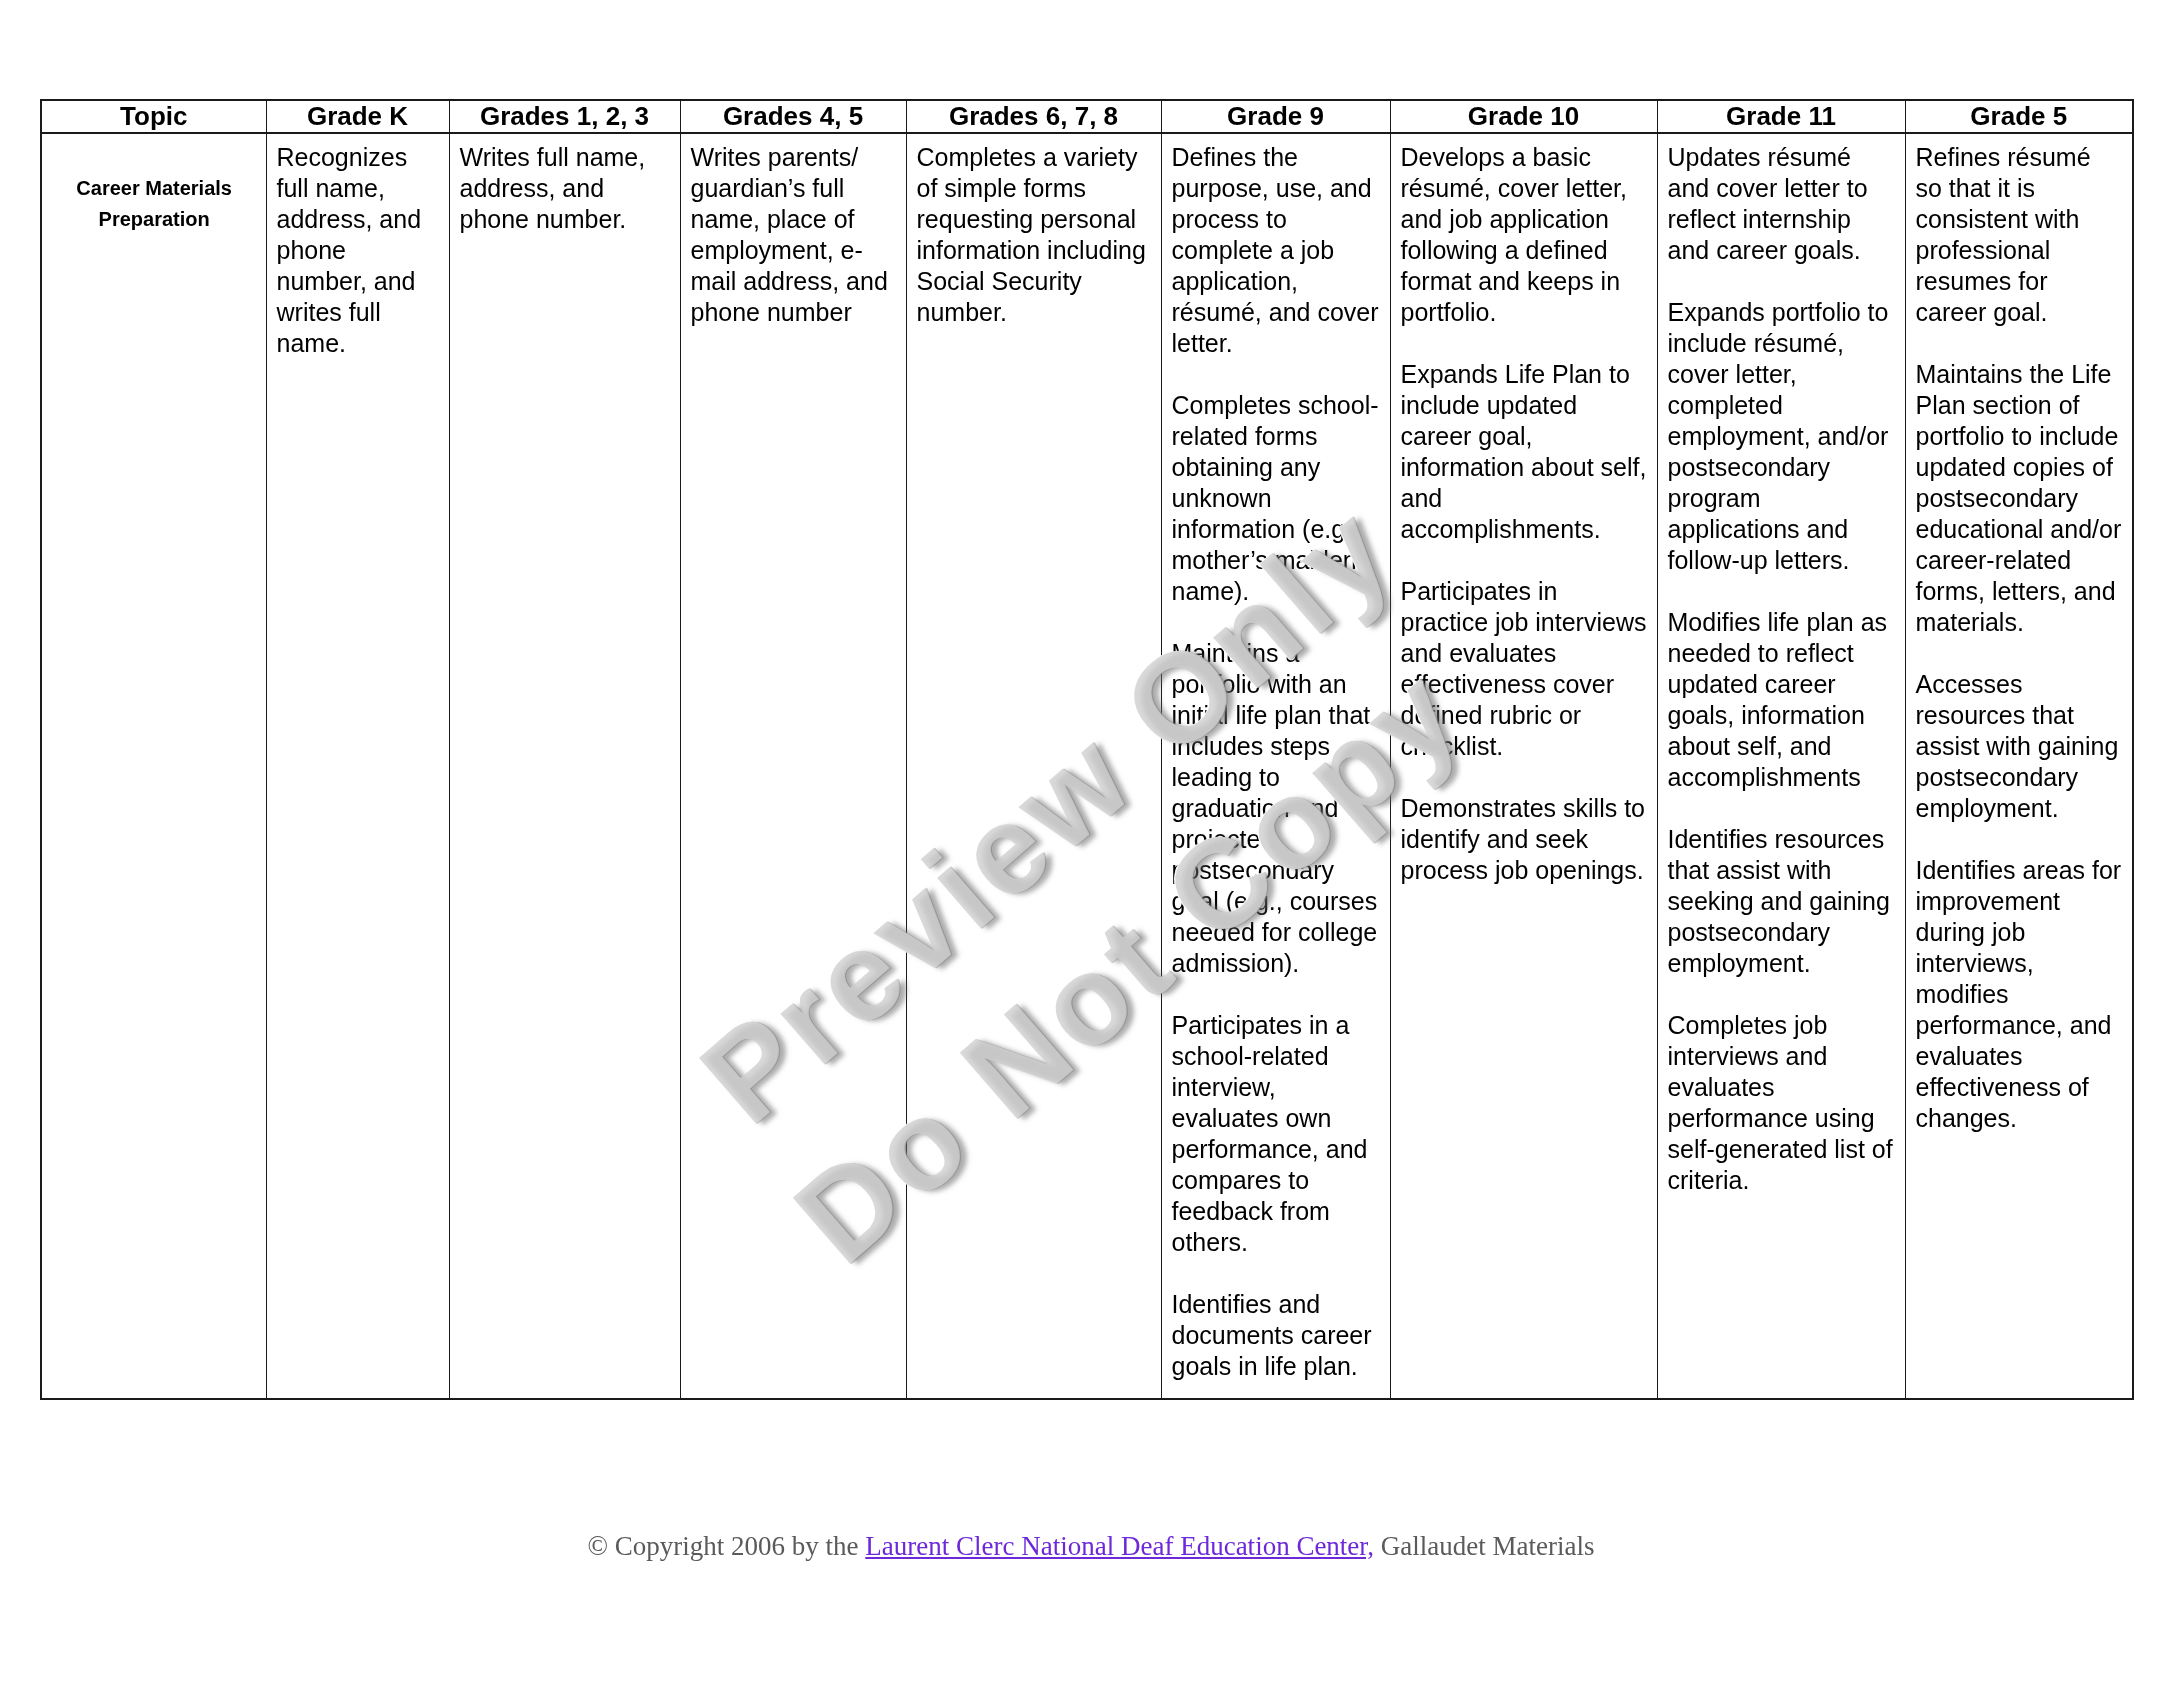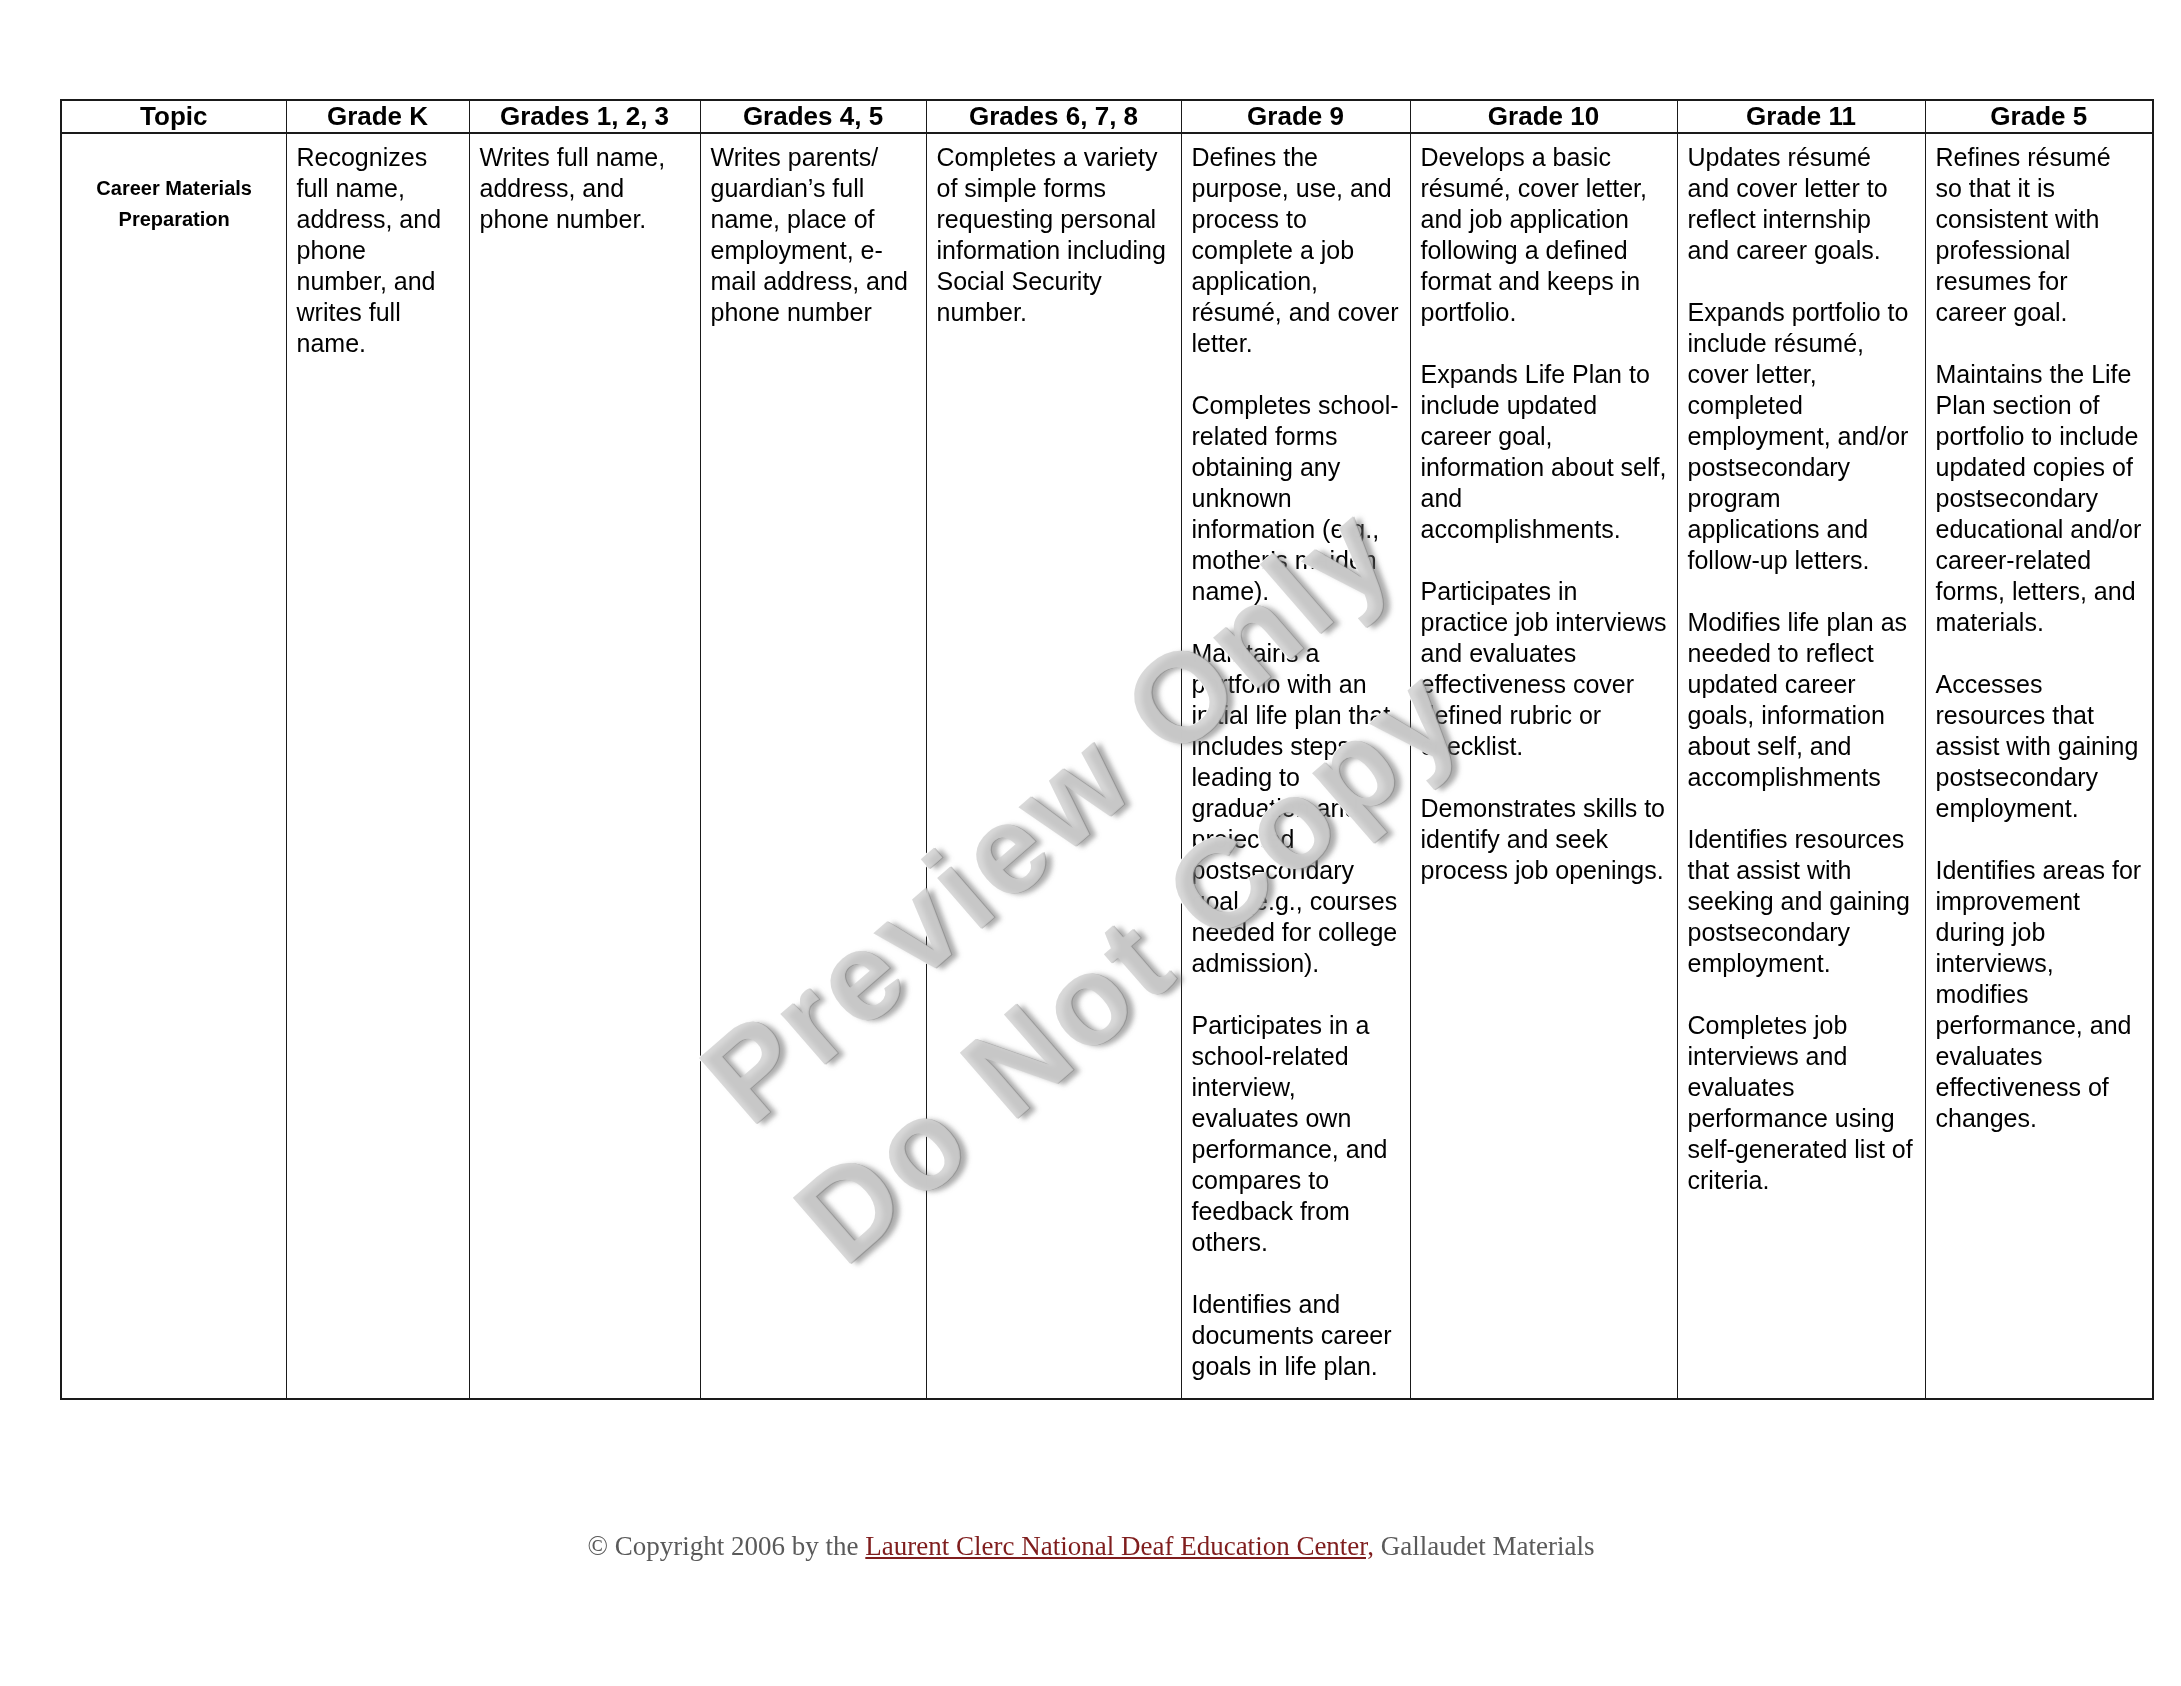--- a/index.html
+++ b/index.html
@@ -13,21 +13,21 @@
     height: 1686px;
     background: #ffffff;
     overflow: hidden;
     font-family: "Liberation Sans", sans-serif;
     color: #000;
   }
 
   
   table.standards-table {
     position: absolute;
-    left: 60px;
+    left: 40px;
     top: 99px;
     width: 2092px;
     height: 1301px;
     border-collapse: collapse;
     table-layout: fixed;
     border: 2.8px solid #1a1a1a;
   }
   table.standards-table th {
     border: 1.8px solid #1a1a1a;
     border-bottom: 2.8px solid #1a1a1a;
@@ -105,21 +105,21 @@
     top: 1526px;
     width: 100%;
     text-align: center;
     font-family: "Liberation Serif", serif;
     font-size: 27px;
     line-height: 41px;
     color: #5a5a5a;
   }
   .footer-link {
     text-decoration: underline;
-    color: #7f1d1d;
+    color: #6d28d9;
     cursor: pointer;
   }
 </style>
 </head>
 <body>
 
 <div class="page">
 
   <table class="standards-table">
     <colgroup>

